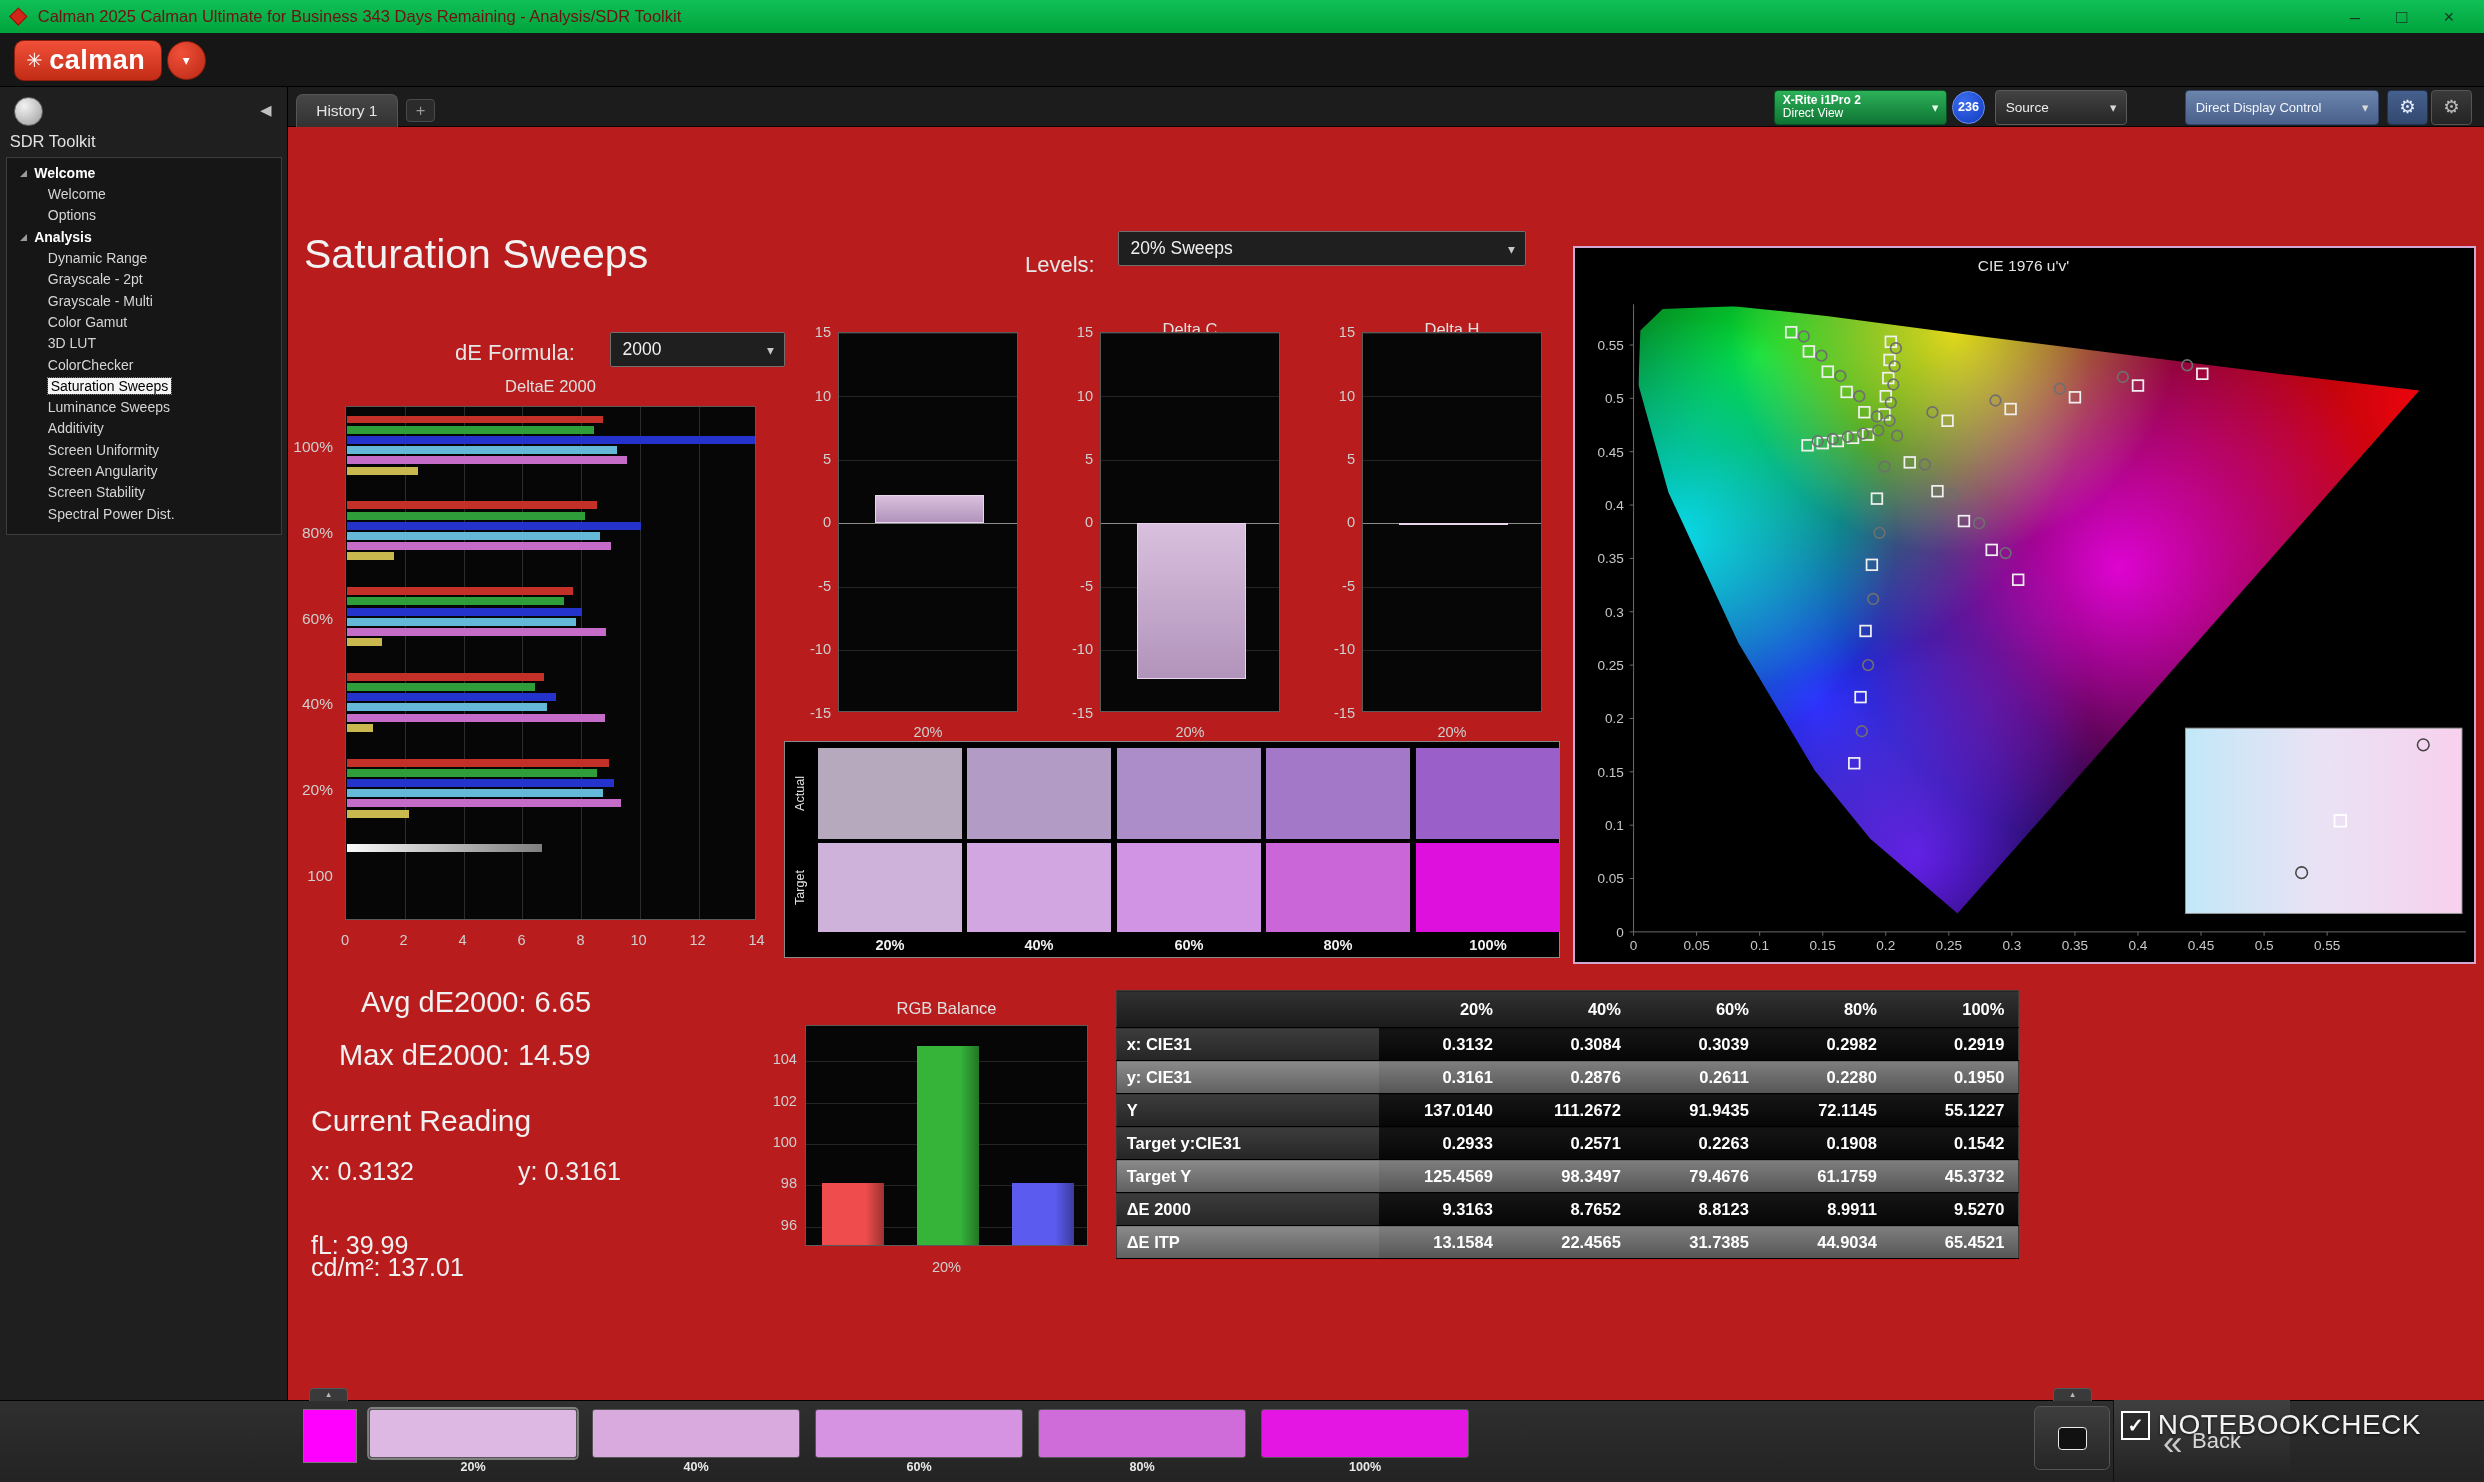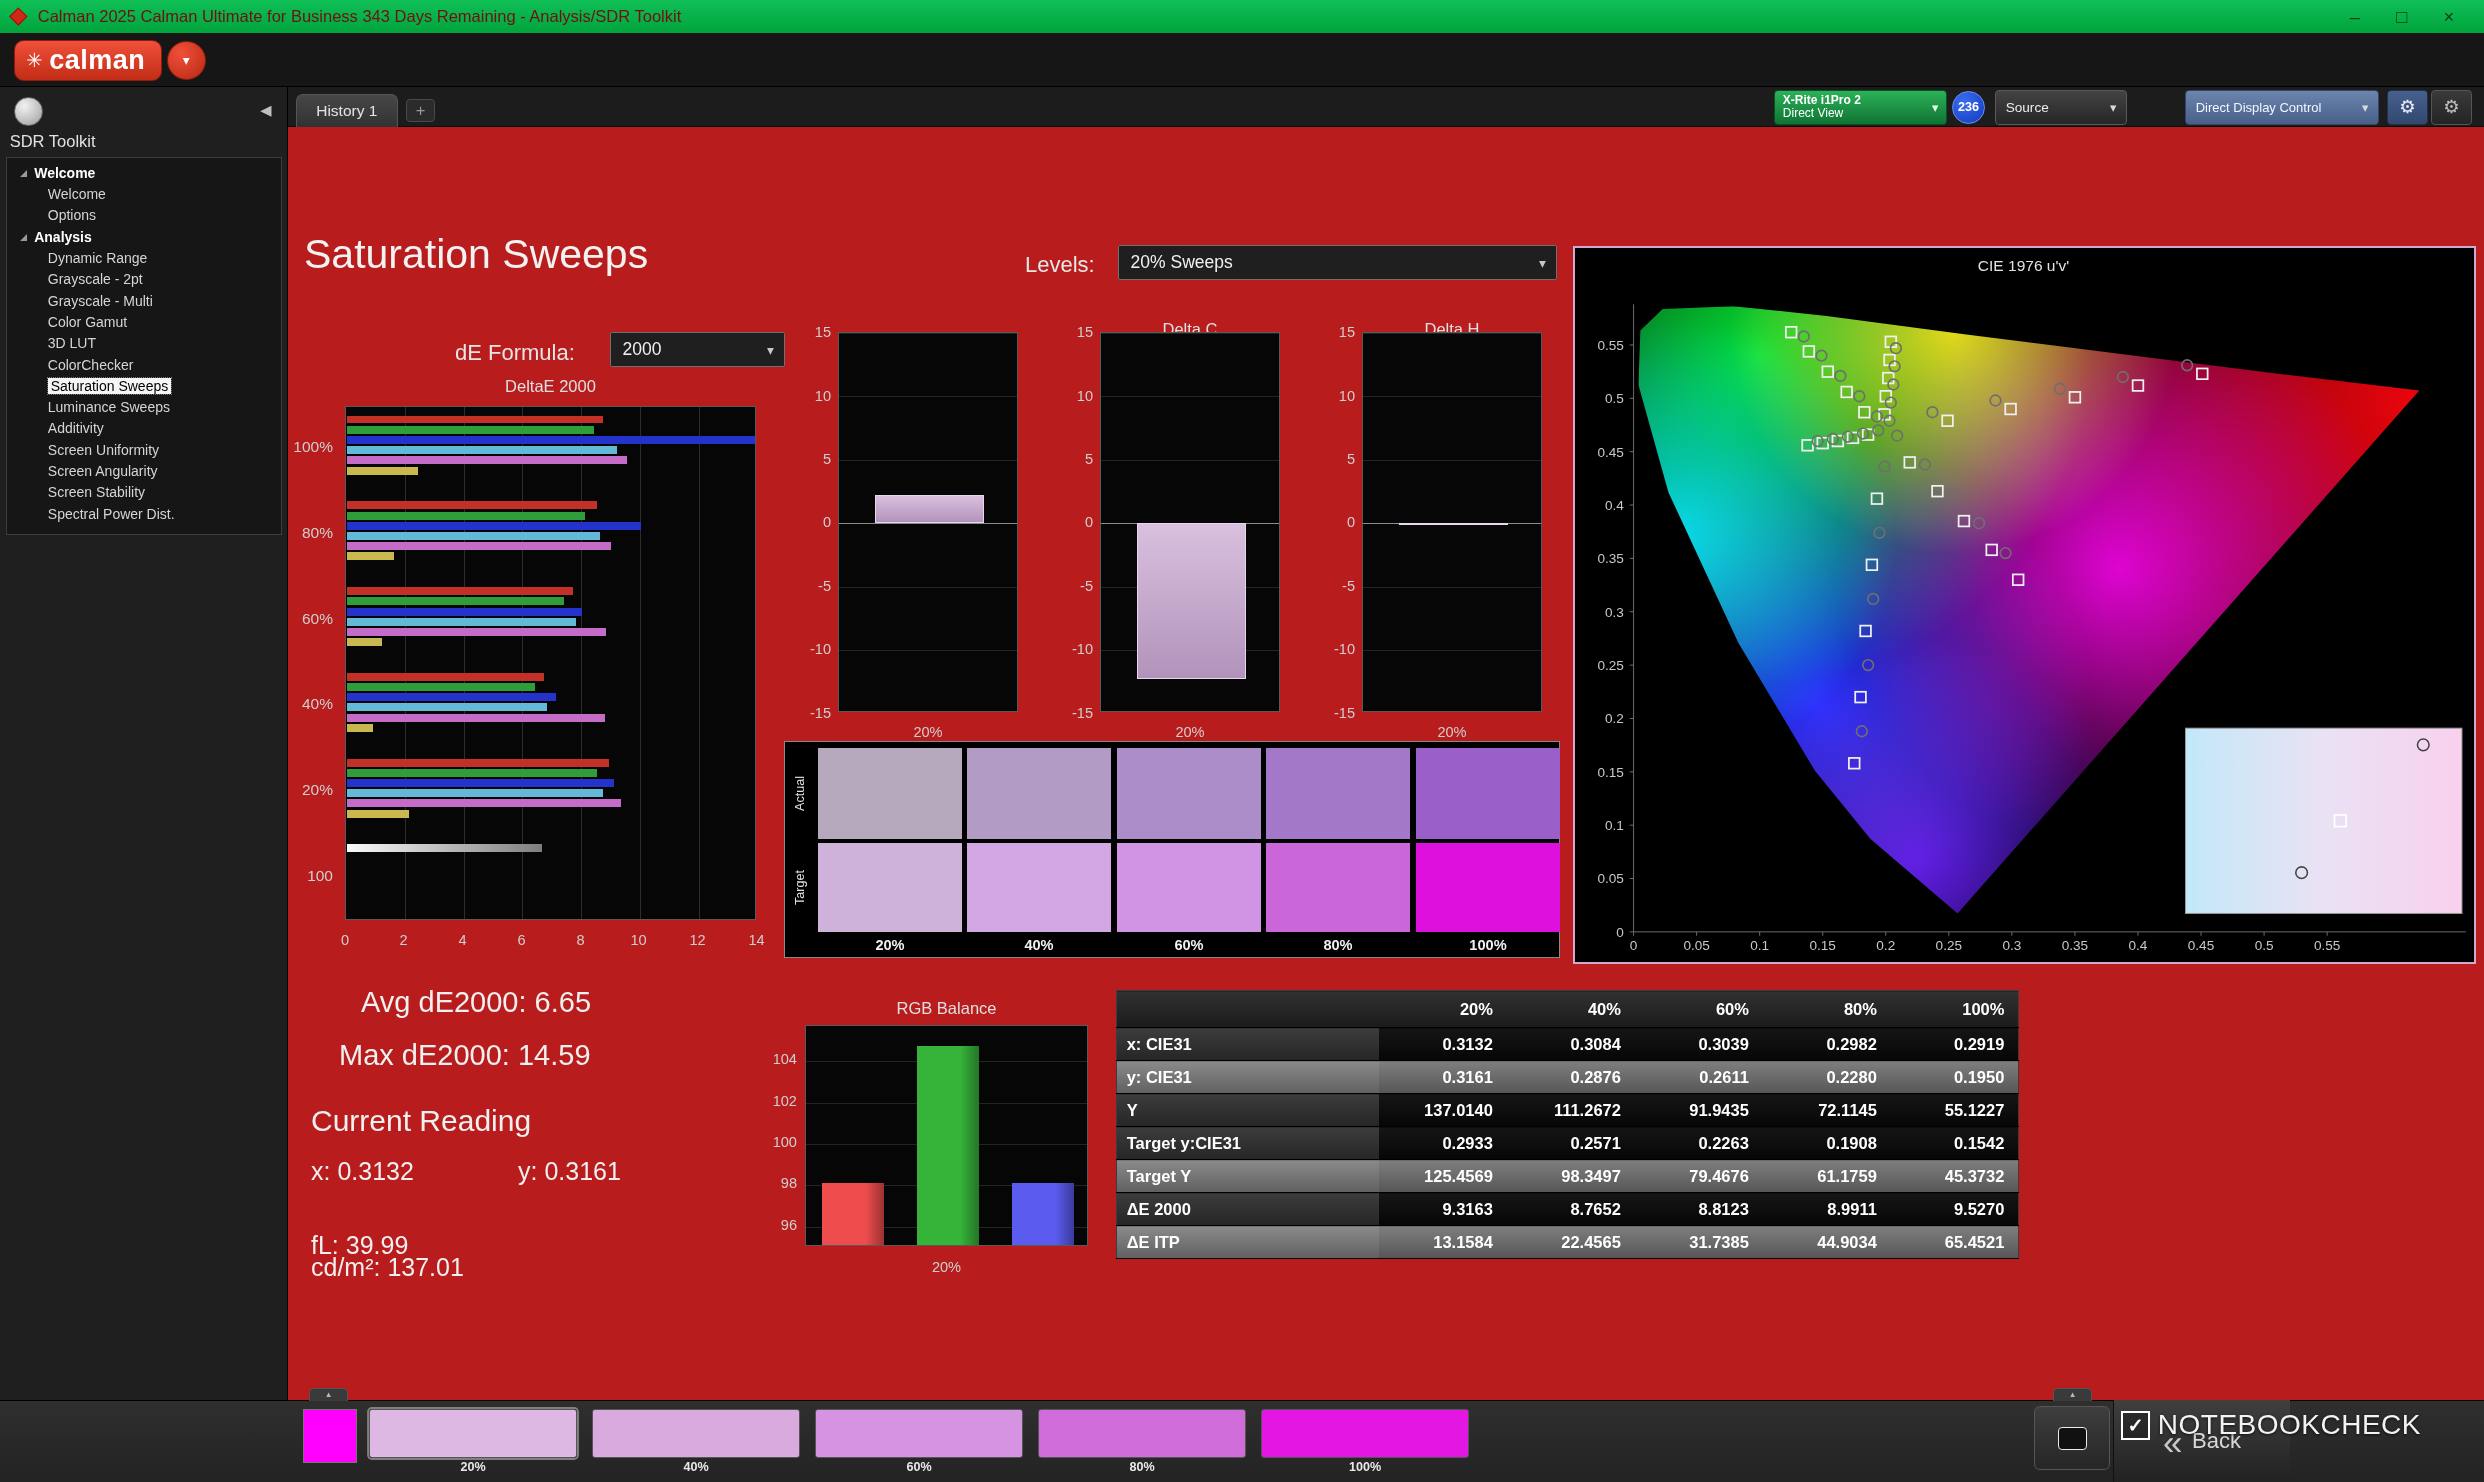--- a/index.html
+++ b/index.html
@@ -206,21 +206,21 @@
       </div>
   </div>
 
   <div id="page-title">Saturation Sweeps</div>
   <div class="fld-label" style="left:455px;top:340px">dE Formula:</div>
   <div class="dd" style="left:610px;top:332px;width:175px">
     <span>2000</span>
     <span class="arr">▾</span>
   </div>
   <div class="fld-label" style="left:1025px;top:252px">Levels:</div>
-  <div class="dd" style="left:1118px;top:245px;width:439px">
+  <div class="dd" style="left:1118px;top:231px;width:408px">
     <span>20% Sweeps</span>
     <span class="arr">▾</span>
   </div>
 
   <div class="chart-title" style="left:345px;top:377px;width:411px">DeltaE 2000</div>
   <div id="de-chart">
     <div id="de-plot">
         <div class="vgrid" style="left: 59px;"></div>
         <div class="vgrid" style="left: 118px;"></div>
         <div class="vgrid" style="left: 176px;"></div>

